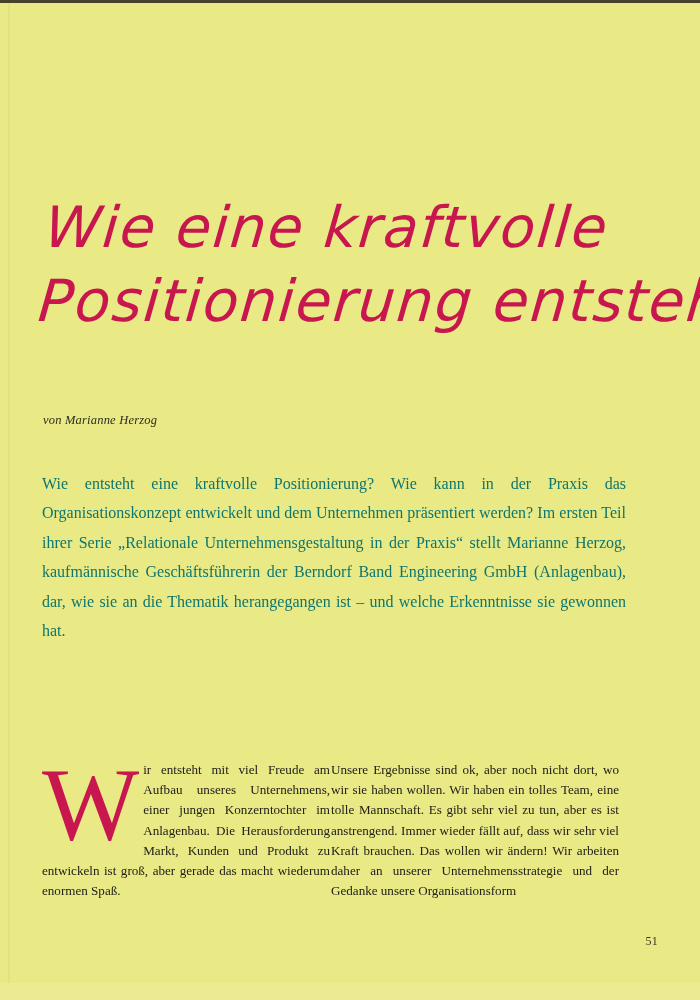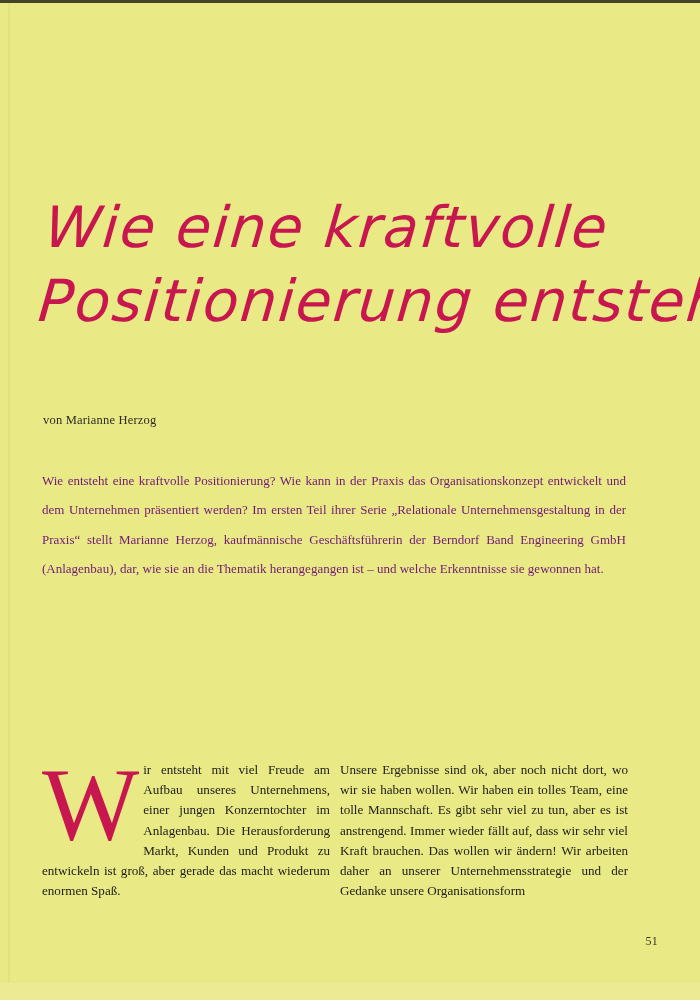--- a/index.html
+++ b/index.html
@@ -76,31 +76,32 @@
   }
 
   .byline {
     position: absolute;
     left: 43px;
     top: 413px;
     font-family: "Liberation Serif", serif;
     font-size: 12.5px;
     color: #2e2b22;
     letter-spacing: 0.2px;
+    font-style: italic;
   }
 
   .lead {
     position: absolute;
     left: 42px;
     top: 453px;
     width: 584px;
     font-family: "Liberation Serif", serif;
-    font-size: 13px;
+    font-size: 16px;
     line-height: 29.4px;
-    color: #701a75;
+    color: #0f766e;
     text-align: justify;
     text-justify: inter-word;
     hyphens: manual;
   }
 
   .columns {
     position: absolute;
     left: 42px;
     top: 760px;
     width: 584px;
@@ -111,21 +112,21 @@
     top: 0;
     width: 288px;
     font-family: "Liberation Serif", serif;
     font-size: 13.1px;
     line-height: 20.2px;
     color: #23211a;
     text-align: justify;
     text-justify: inter-word;
   }
   .col-left  { left: 0; }
-  .col-right { left: 298px; }
+  .col-right { left: 289px; }
 
   .dropcap {
     float: left;
     color: #c8174f;
     font-family: "Liberation Serif", serif;
     font-size: 103px;
     line-height: 84px;
     font-weight: 400;
     margin: 2px 4px 0 0;
     padding: 0;

